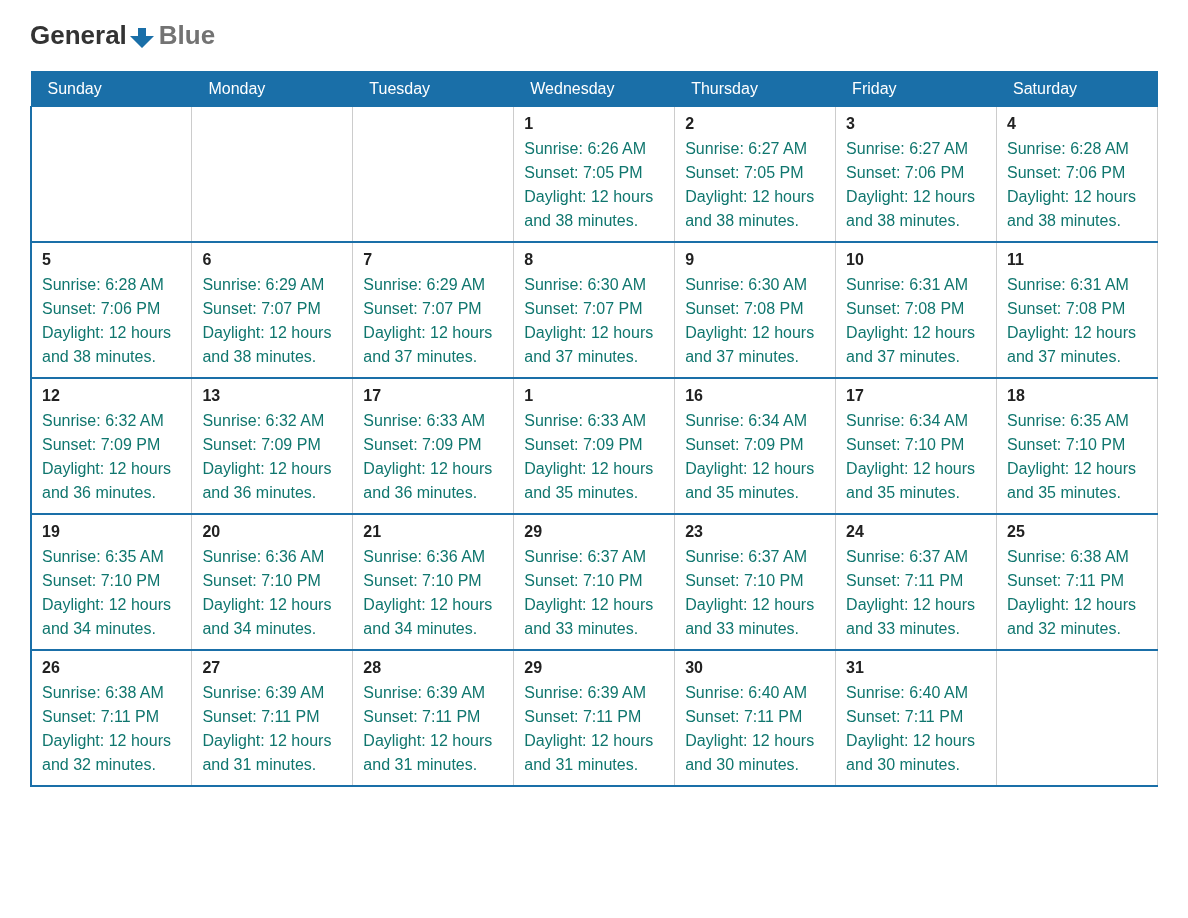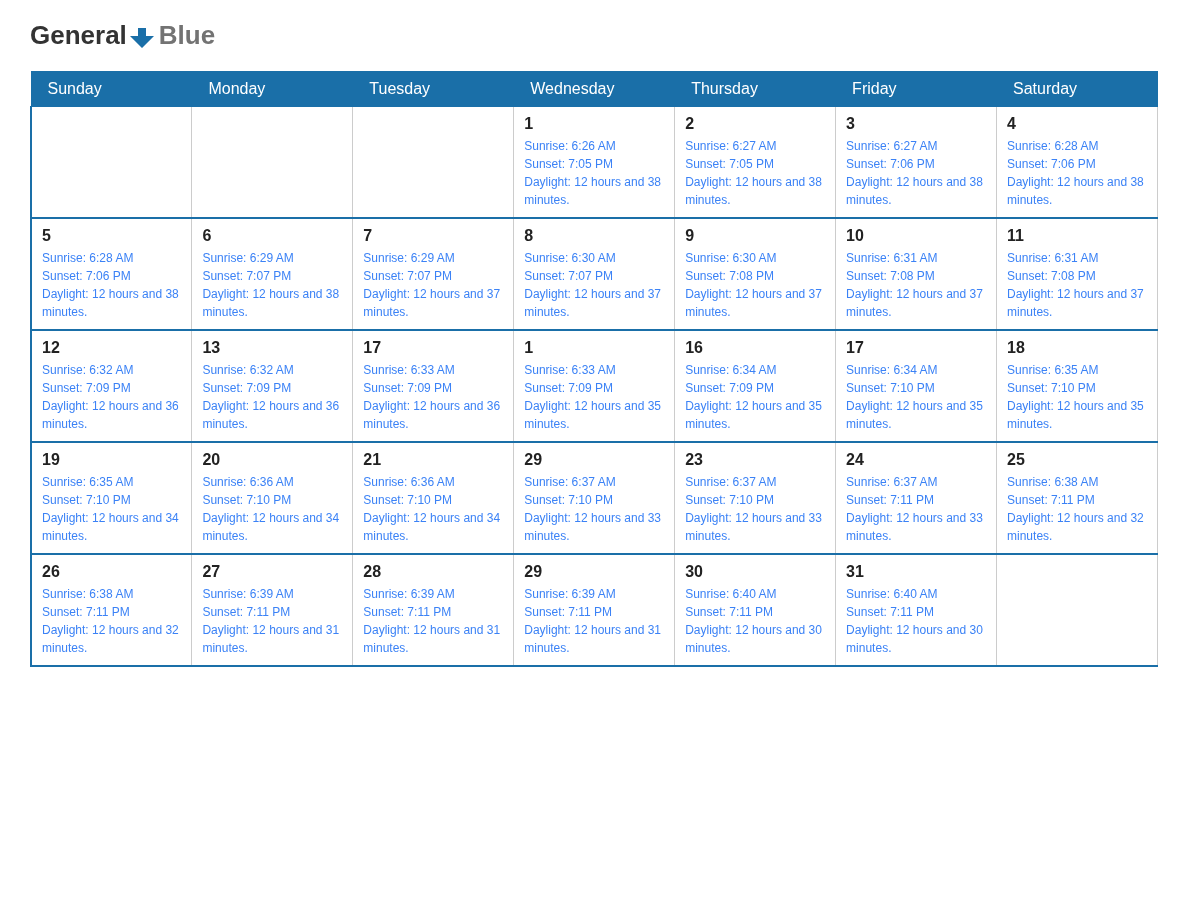--- a/index.html
+++ b/index.html
@@ -64,22 +64,22 @@
     tbody tr {
       border-bottom: 2px solid #1a6fa8;
     }
     .day-number {
       font-size: 16px;
       font-weight: bold;
       color: #222;
       margin-bottom: 4px;
     }
     .day-info {
-      font-size: 12px;
-      color: #3b82f6;
+      font-size: 16px;
+      color: #0f766e;
       line-height: 1.5;
     }
     .empty-cell {
       background: #fff;
     }
   </style>
 </head>
 <body>
 
 <div class="header">

